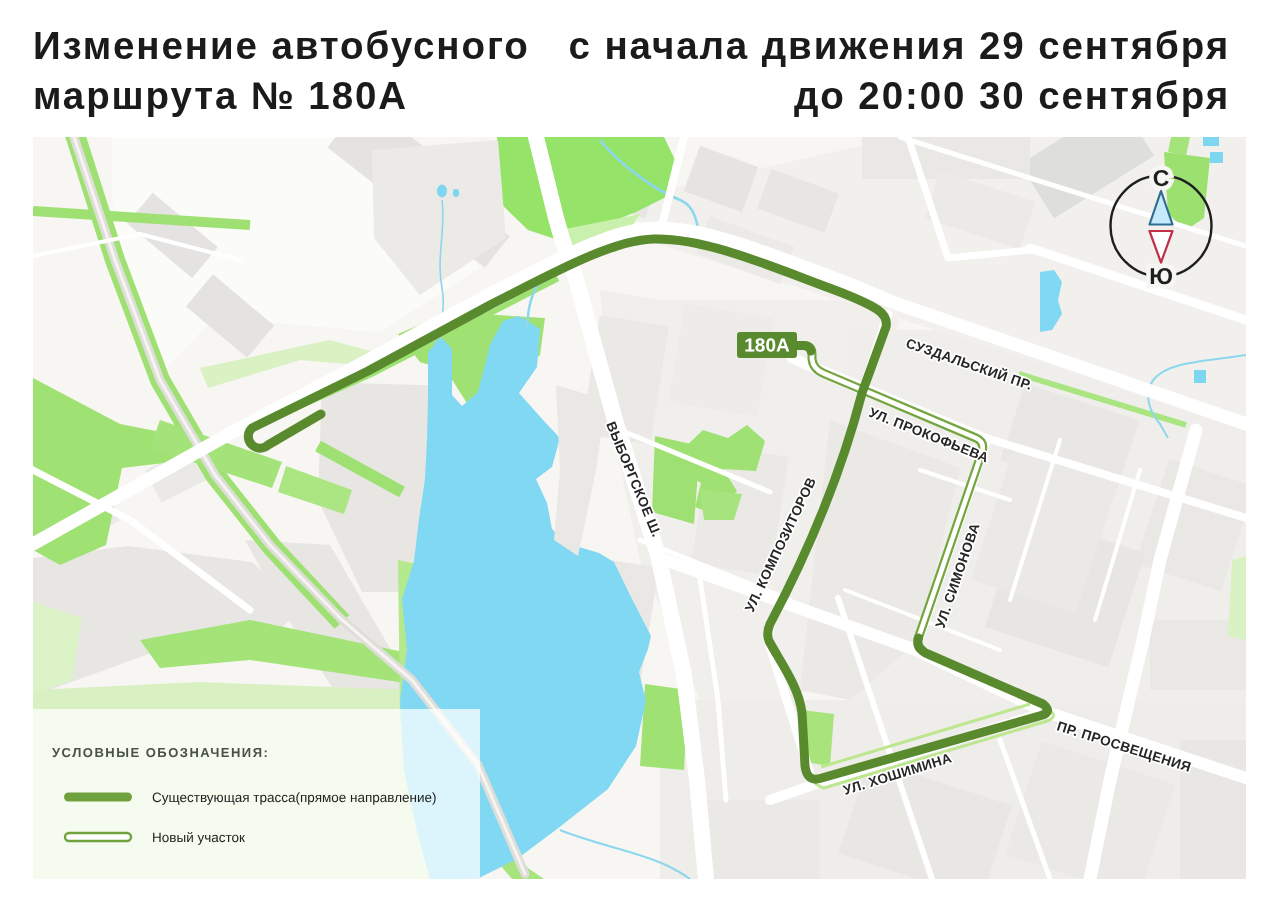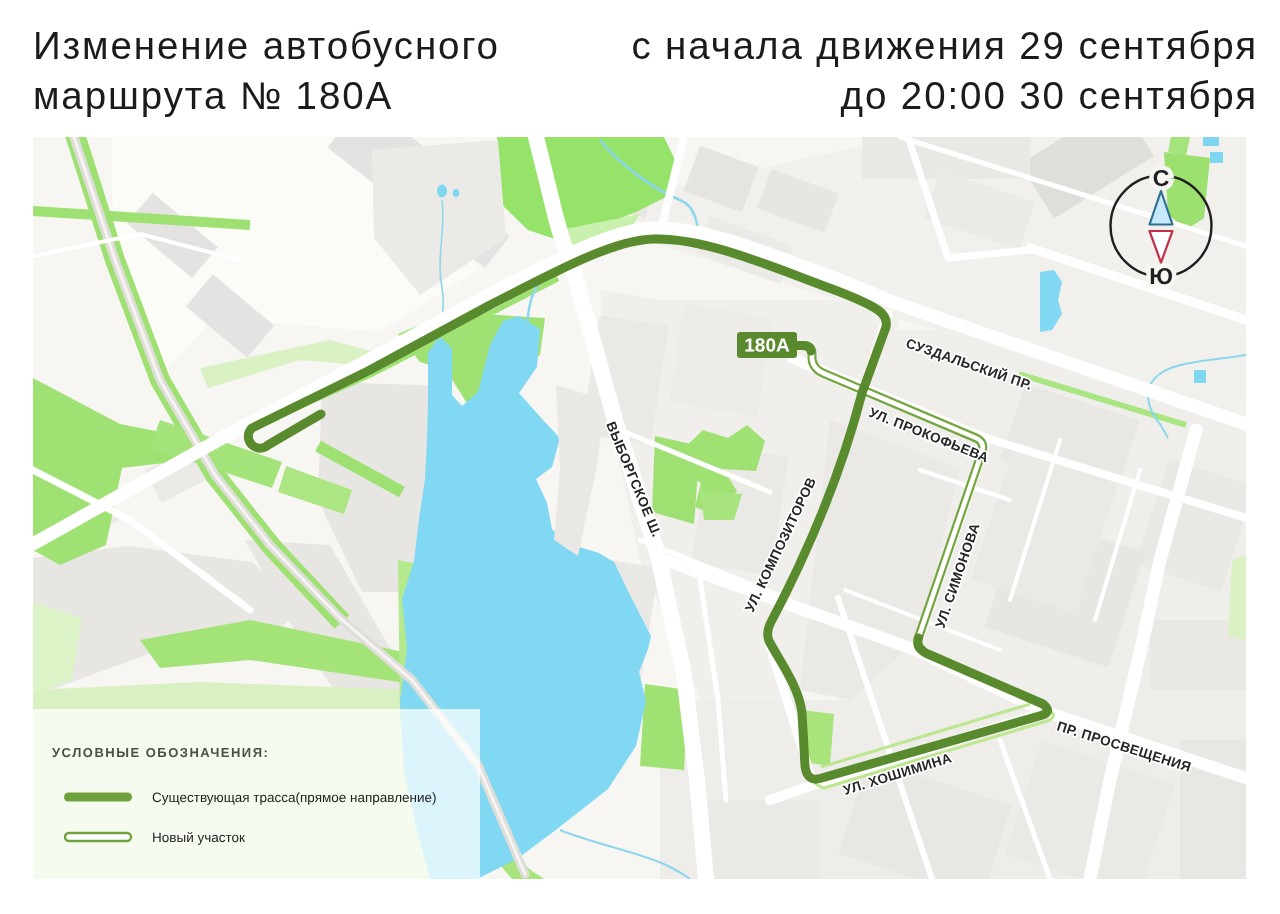--- a/index.html
+++ b/index.html
@@ -1,25 +1,25 @@
 <!DOCTYPE html>
 <html><head>
 <meta charset="utf-8">
 <style>
   html,body{margin:0;padding:0;width:1280px;height:914px;background:#ffffff;overflow:hidden}
   body{font-family:"Liberation Sans",sans-serif;position:relative;-webkit-font-smoothing:antialiased}
   text{text-rendering:geometricPrecision;-webkit-font-smoothing:antialiased}
-  .hdr{position:absolute;font-weight:normal;color:#1b1b1b;font-size:38.5px;line-height:50px;letter-spacing:1.9px;white-space:nowrap}
+  .hdr{position:absolute;font-weight:bold;color:#1b1b1b;font-size:38.5px;line-height:50px;letter-spacing:1.9px;white-space:nowrap}
 </style>
 </head>
 <body>
 
 <div class="hdr" id="h1" style="left:33px;top:21px">Изменение автобусного<br>маршрута № 180А</div>
 
-<div class="hdr" id="h2" style="right:22px;top:21px;text-align:right">с начала движения 29 сентября<br>до 20:00 30 сентября</div>
+<div class="hdr" id="h2" style="right:50px;top:21px;text-align:right">с начала движения 29 сентября<br>до 20:00 30 сентября</div>
 
 <svg id="map" width="1213" height="742" viewBox="33 137 1213 742" style="position:absolute;left:33px;top:137px" xmlns="http://www.w3.org/2000/svg">
 
 <rect x="33" y="137" width="1213" height="742" fill="#f7f6f3"></rect>
 
 <polygon points="112,137 370,137 480,268 380,332 214,318 158,378 113,258" fill="#fbfbf8"></polygon>
 <g id="grays">
 
 <polygon points="600,290 660,300 860,300 900,320 870,400 800,700 700,700 640,560 610,420" fill="#f0efec"></polygon>
 

